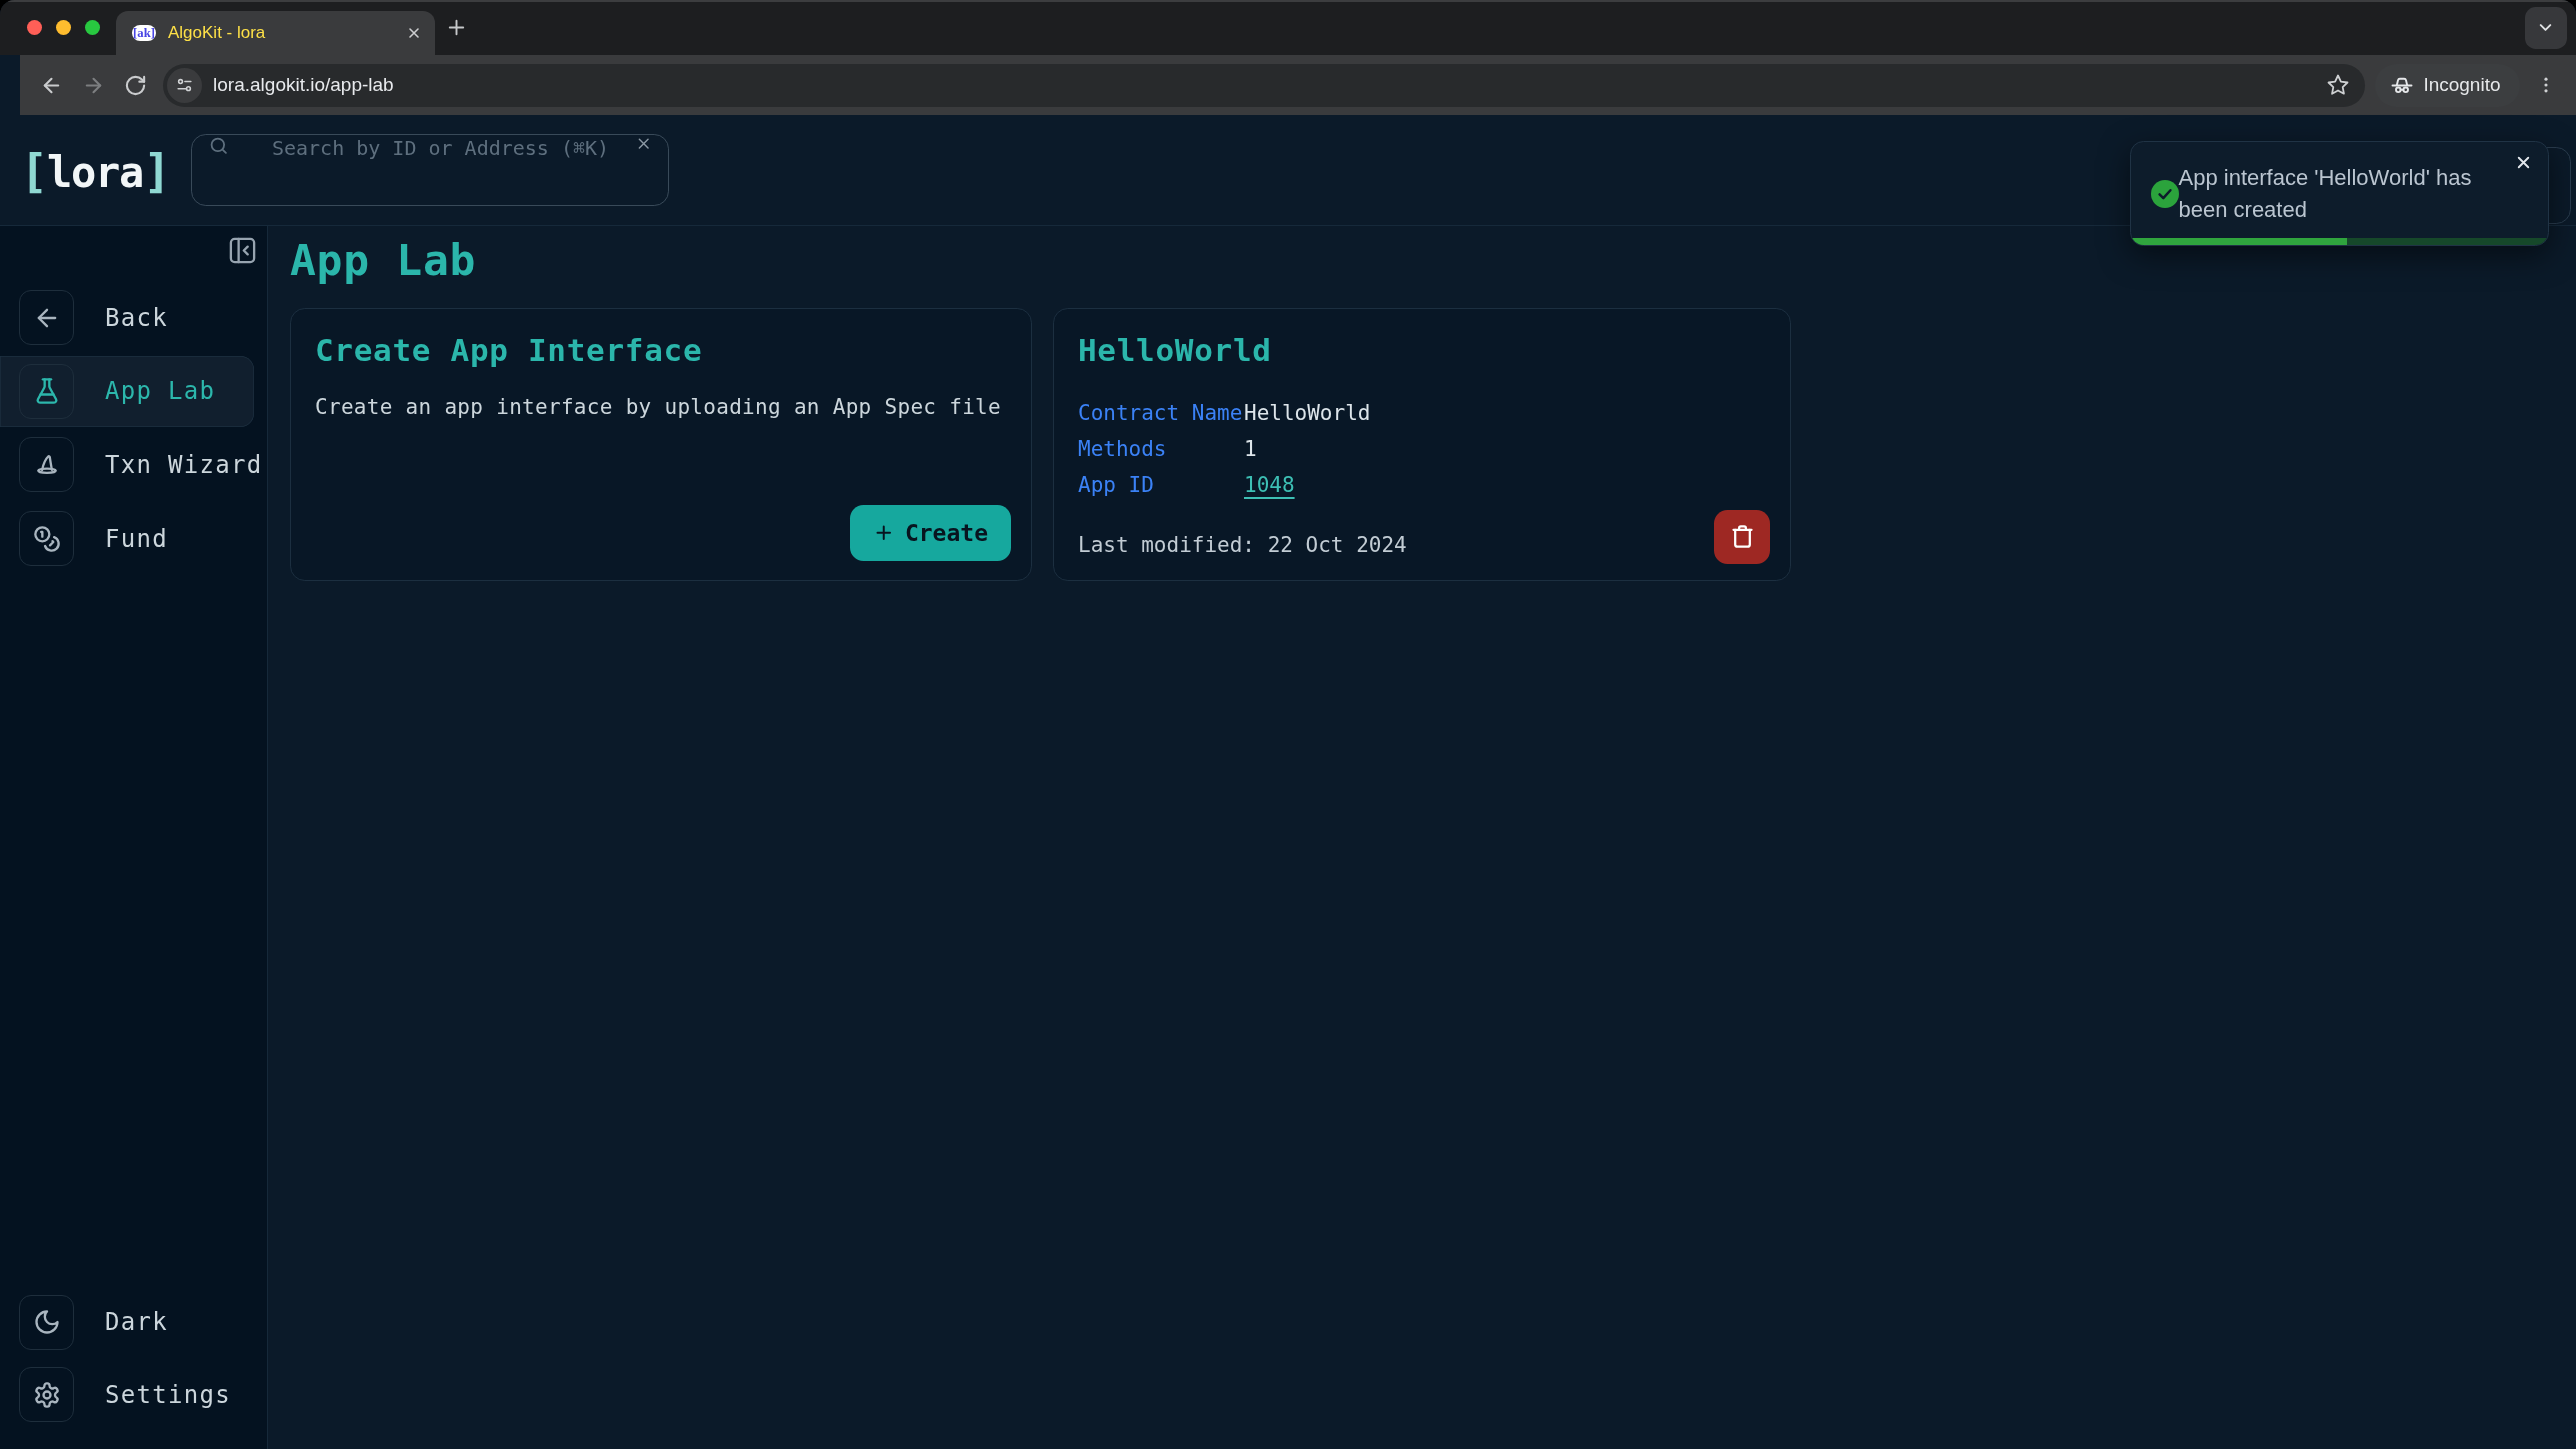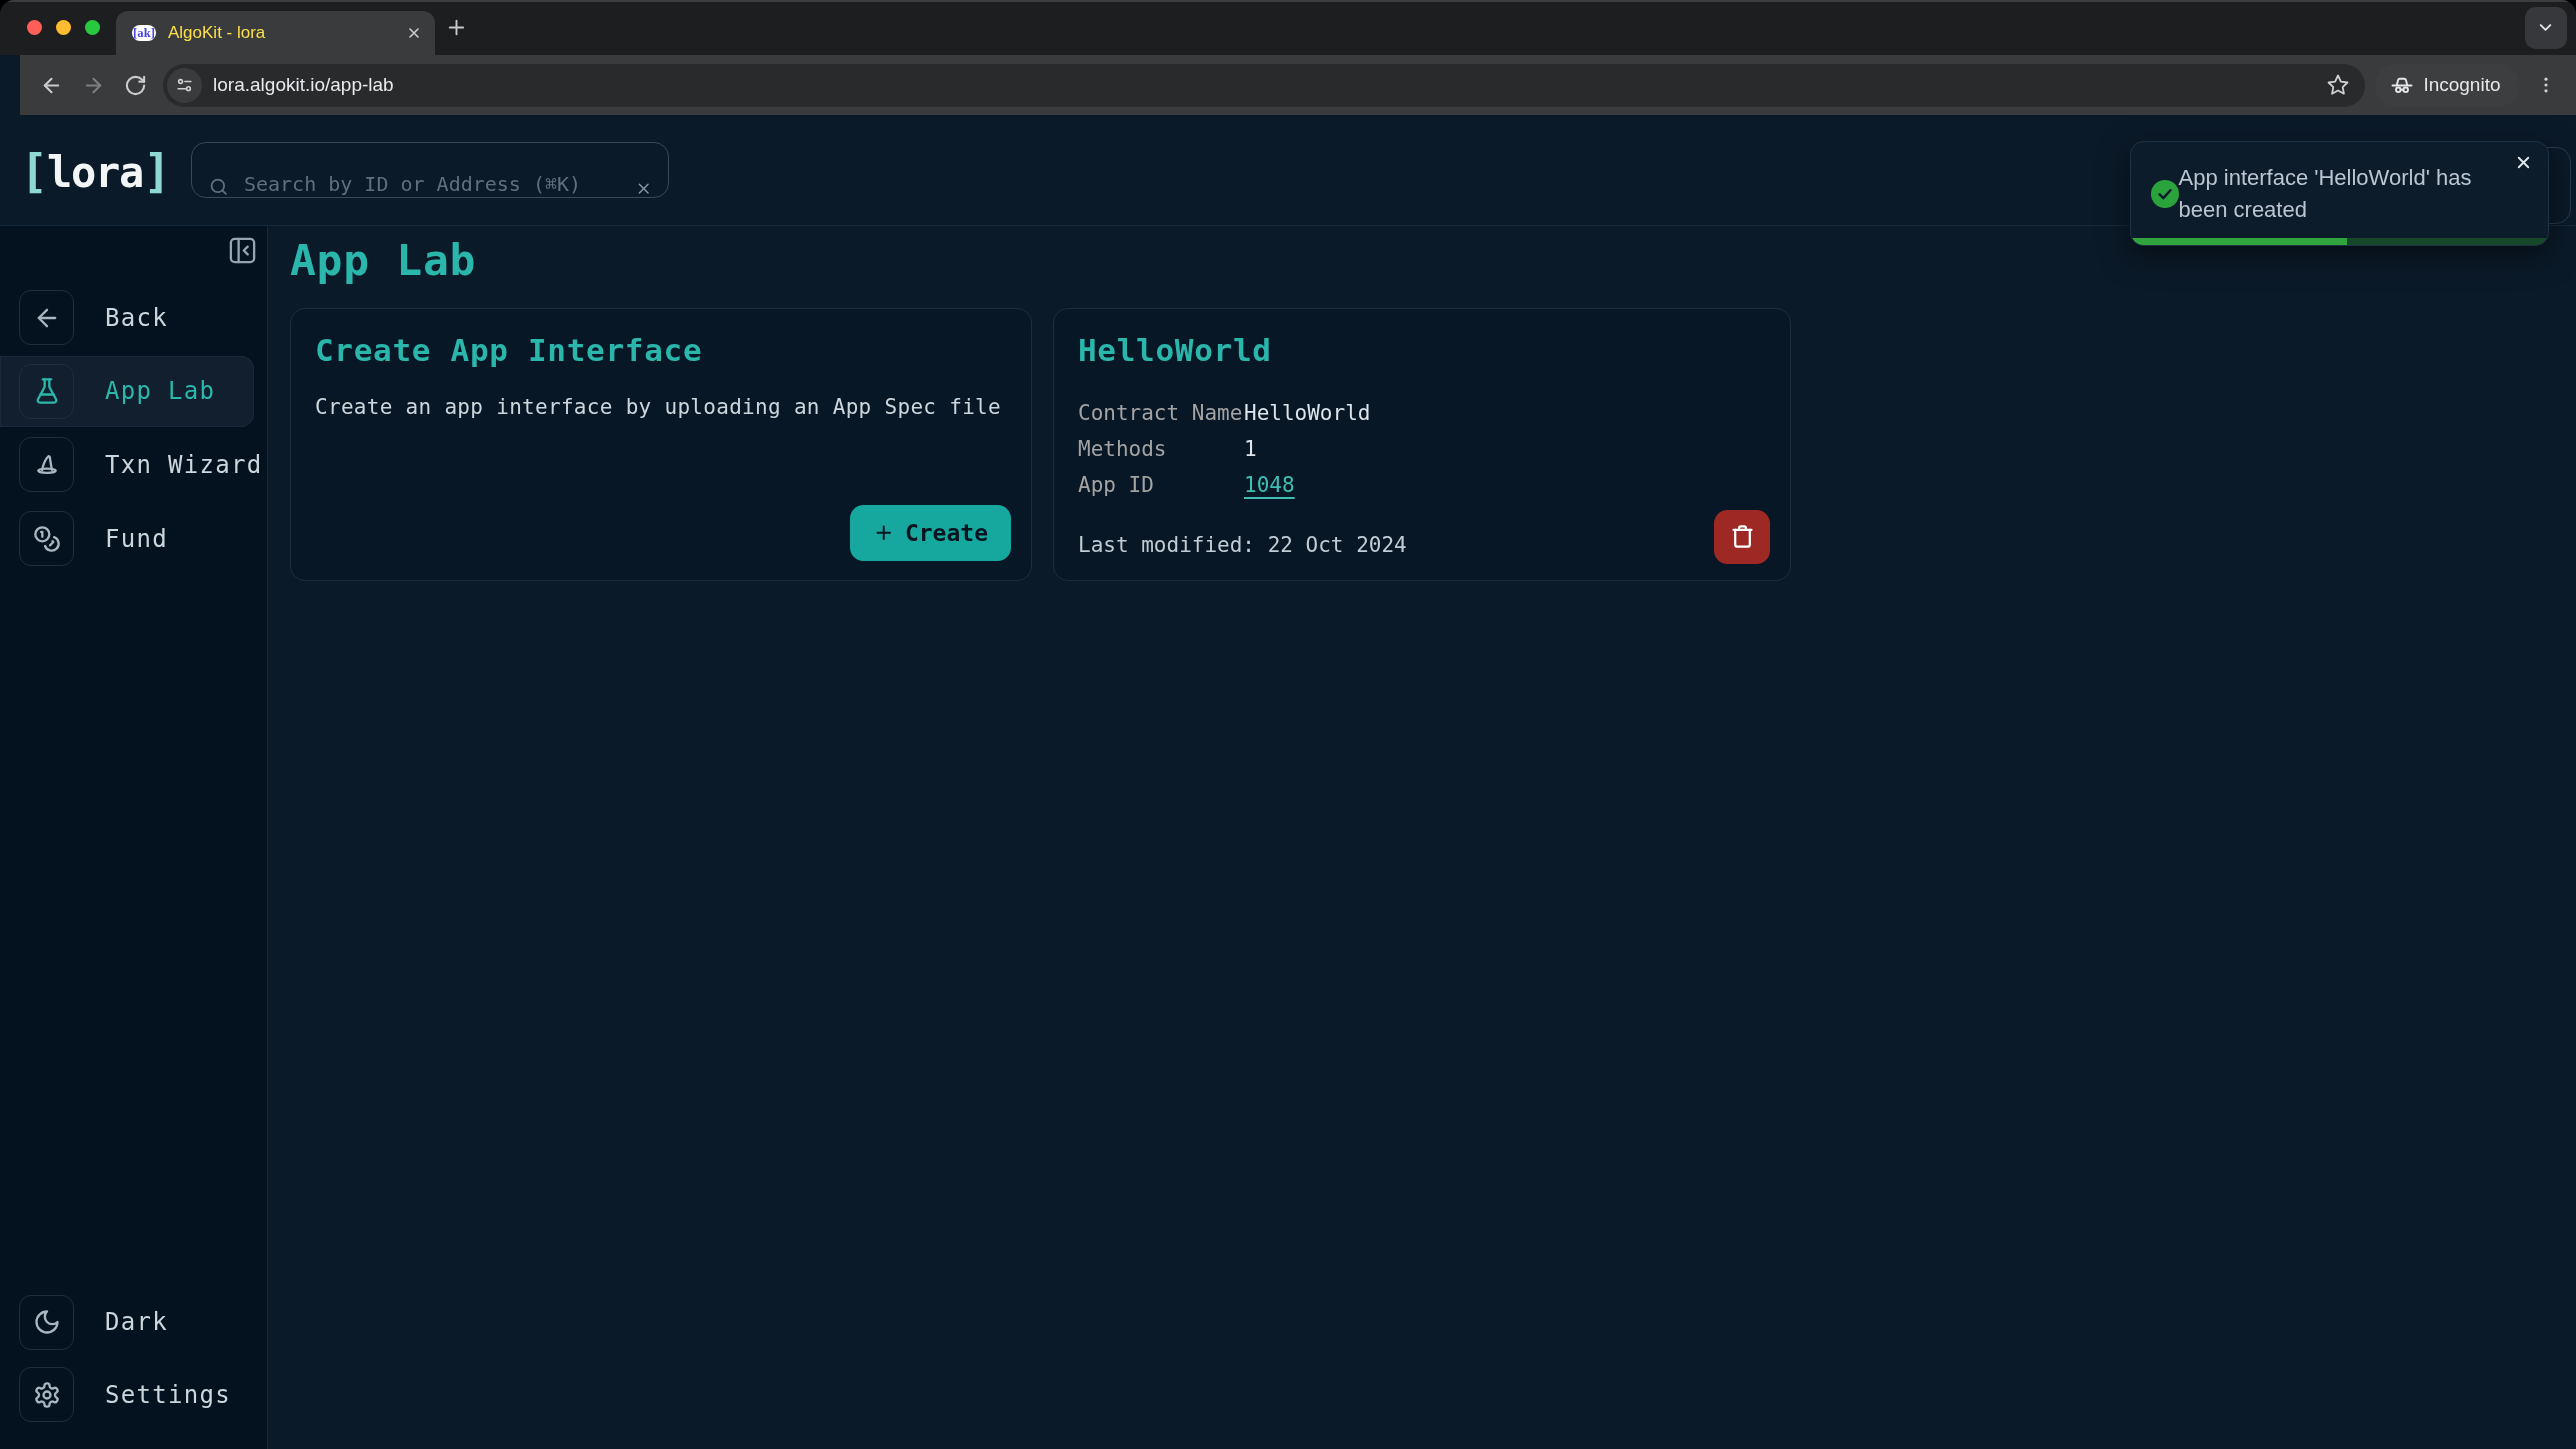--- a/index.html
+++ b/index.html
@@ -36,22 +36,22 @@
   .incognito{height:43px;background:#3c3e40;border-radius:21.5px;display:flex;align-items:center;gap:9.4px;
              padding:0 19px 0 14.8px;margin-left:10.7px;color:#e6e8ea;
              font-family:"Liberation Sans",sans-serif;font-size:19px;white-space:nowrap;}
   .dots{margin-left:10.7px;width:31px;height:42px;display:flex;align-items:center;justify-content:center;color:#cfd1d3;}
 
   
   .app{flex:1;background:#0b1a29;position:relative;display:flex;flex-direction:column;min-height:0;}
   .app-header{height:110px;display:flex;align-items:center;padding:0 20px;border-bottom:1.3px solid #16293a;flex-shrink:0;}
   .logo{font-weight:700;font-size:42px;color:#f2f6f7;display:flex;align-items:baseline;letter-spacing:-1.3px;}
   .logo .bracket{color:#8fd8d2;font-size:47px;}
-  .search{margin-left:21.5px;width:478px;height:56px;border:1.3px solid #394a59;border-radius:14.8px;
-          display:flex;align-items:flex-end;padding:0 16px;box-sizing:border-box;color:#5e6f7e;}
+  .search{margin-left:21.5px;width:478px;height:72px;border:1.3px solid #394a59;border-radius:14.8px;
+          display:flex;align-items:flex-start;padding:0 16px;box-sizing:border-box;color:#5e6f7e;gap:28px;}
   .search input{flex:1;margin-left:12px;background:transparent;border:none;outline:none;
                 font-family:"DejaVu Sans Mono","DejaVu Sans",monospace;font-size:20px;color:#c8d2da;min-width:0;}
   .search input::placeholder{color:#5e6f7e;}
   .search-clear{color:#8b98a4;}
 
   .app-body{flex:1;display:flex;min-height:0;}
   .sidebar{width:268px;background:#041220;border-right:1.3px solid #16293a;position:relative;
            display:flex;flex-direction:column;flex-shrink:0;box-sizing:border-box;}
   .collapse-btn{position:absolute;top:9.4px;right:9.4px;color:#97a4b0;}
   .nav{margin-top:56px;display:flex;flex-direction:column;gap:2.7px;}
@@ -72,21 +72,21 @@
         padding:23px 24px;box-sizing:border-box;}
   .card.create{width:742px;}
   .card.appcard{width:738px;}
   .card-title{font-size:31px;font-weight:700;color:#2bb6ab;margin:0;letter-spacing:0.7px;}
   .card-desc{margin-top:27px;font-size:21px;color:#ccd6dc;letter-spacing:0.3px;}
   .create-btn{position:absolute;right:20px;bottom:19px;height:56px;padding:0 23px;background:#16a89e;
               color:#08141f;border:none;border-radius:13.4px;display:flex;align-items:center;gap:10.7px;
               font-family:"DejaVu Sans Mono","DejaVu Sans",monospace;font-size:23px;font-weight:700;}
   .detail-rows{margin-top:27px;}
   .detail-row{display:flex;font-size:21px;line-height:36px;}
-  .detail-label{width:166px;color:#a3a3a3;flex-shrink:0;}
+  .detail-label{width:166px;color:#3b82f6;flex-shrink:0;}
   .detail-value{color:#dde5ea;}
   .detail-value.link{color:#3dbfb4;text-decoration:underline;text-underline-offset:4.7px;cursor:pointer;}
   .last-modified{position:absolute;left:24px;bottom:23px;font-size:21px;color:#c2ccd4;}
   .delete-btn{position:absolute;right:20px;bottom:16px;width:56px;height:54px;background:#9e2823;border:none;
               border-radius:13.4px;color:#ffffff;display:flex;align-items:center;justify-content:center;}
 
   
   .ghost-btn{position:absolute;top:32px;right:5.4px;width:94px;height:75px;border:1.3px solid #2a3c4e;
              border-radius:14.8px;z-index:4;}
   .toast{position:absolute;top:26px;right:27.5px;width:419px;height:105px;background:#0d1c2b;

